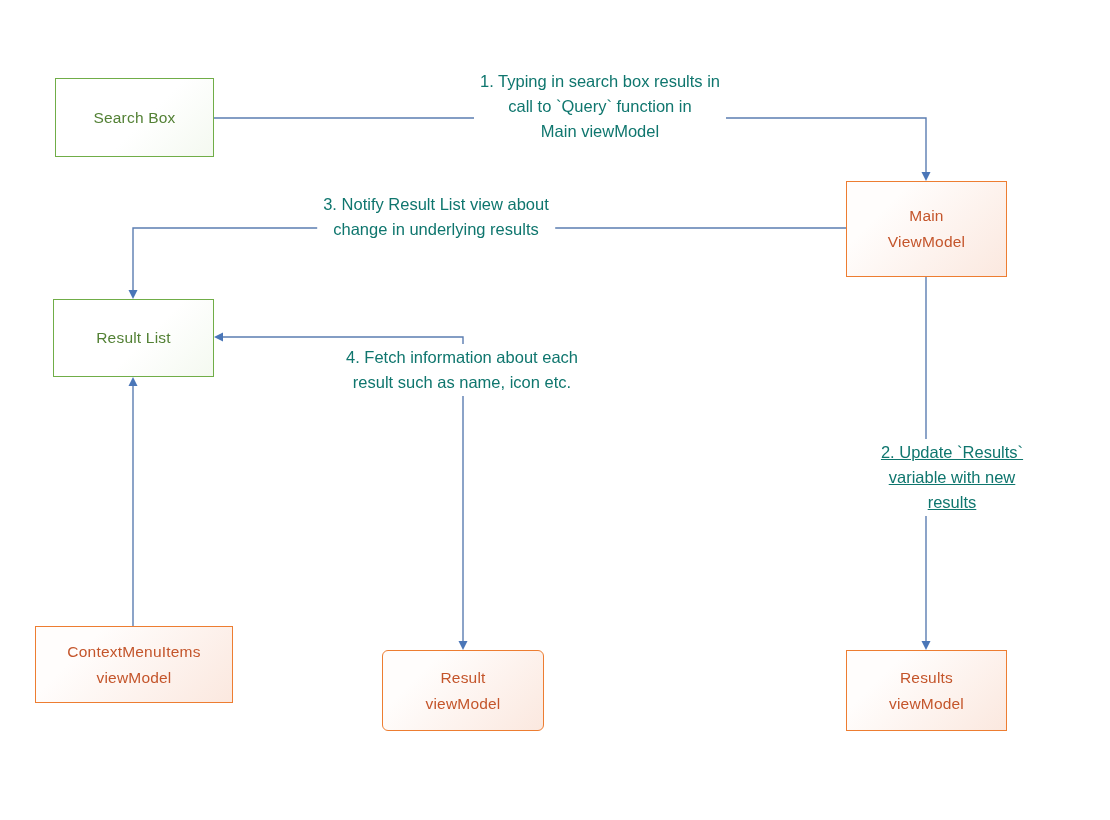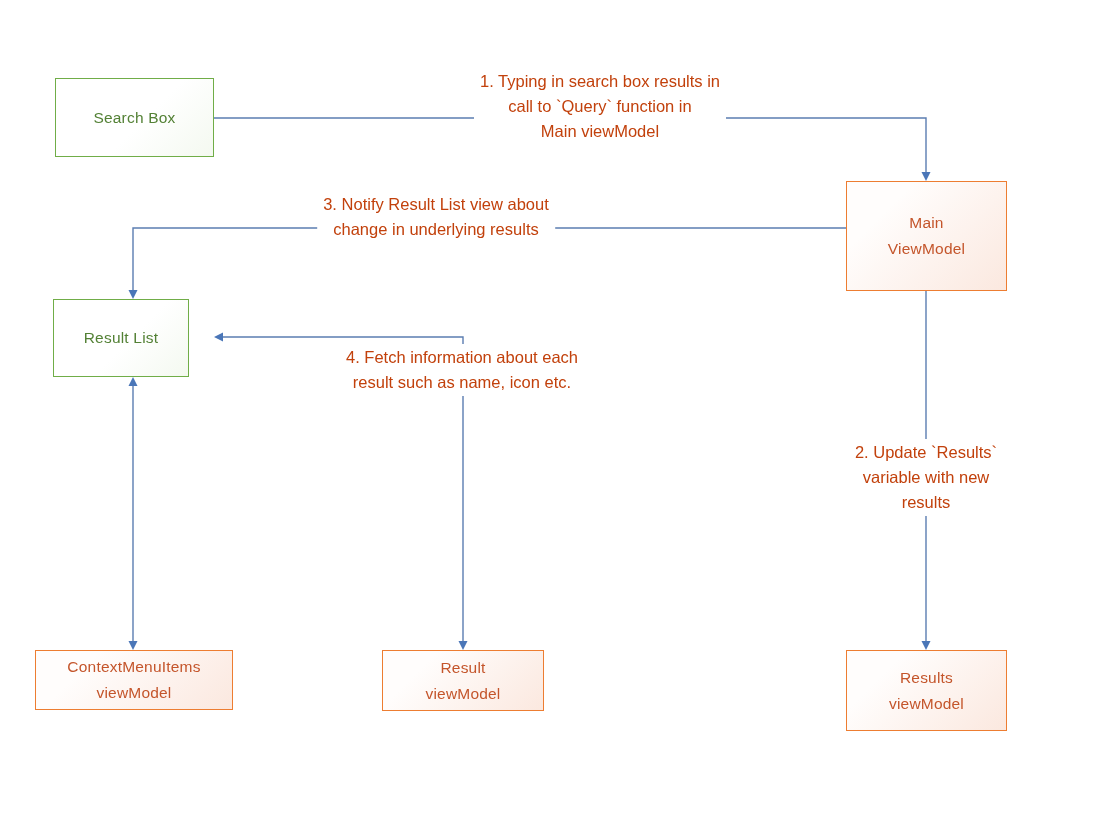--- a/index.html
+++ b/index.html
@@ -43,40 +43,40 @@
     color: #C4552B;
     background: linear-gradient(135deg, #fffdfc 25%, #fbe8df 100%);
   }
 
   .annotation {
     position: absolute;
     z-index: 3;
     transform: translateX(-50%);
     text-align: center;
     white-space: pre-line;
-    color: #c2410c;
+    color: #0f766e;
     font-size: 16.5px;
     line-height: 25px;
     background: #ffffff;
     padding: 1px 6px;
   }
 
   
   #node-search-box        { left: 55px;  top: 78px;  width: 159px; height: 79px; }
-  #node-main-viewmodel    { left: 846px; top: 181px; width: 161px; height: 110px; align-items: center; }
-  #node-result-list       { left: 53px;  top: 299px; width: 136px; height: 78px; }
-  #node-contextmenuitems  { left: 35px;  top: 650px; width: 198px; height: 60px; }
-  #node-result-viewmodel  { left: 382px; top: 650px; width: 162px; height: 61px; }
+  #node-main-viewmodel    { left: 846px; top: 181px; width: 161px; height: 96px; align-items: center; }
+  #node-result-list       { left: 53px;  top: 299px; width: 161px; height: 78px; }
+  #node-contextmenuitems  { left: 35px;  top: 626px; width: 198px; height: 77px; }
+  #node-result-viewmodel  { left: 382px; top: 650px; width: 162px; height: 81px; border-radius: 6px; }
   #node-results-viewmodel { left: 846px; top: 650px; width: 161px; height: 81px; }
 
   
   #annotation-step-1 { left: 600px; top: 68px; }
   #annotation-step-3 { left: 436px; top: 191px; }
   #annotation-step-4 { left: 462px; top: 344px; }
-  #annotation-step-2 { left: 926px; top: 439px; }
+  #annotation-step-2 { left: 952px; top: 439px; text-decoration: underline; }
   #annotation-step-5 { left: 137px; top: 490px; }
 </style>
 </head>
 <body>
 
 <div class="canvas">
 
   <svg class="connectors" viewBox="0 0 1110 820" width="1110" height="820" fill="none" stroke="#5B7DB1" stroke-width="1.4">
 
     <path d="M 214 118 H 926 V 172"></path>

